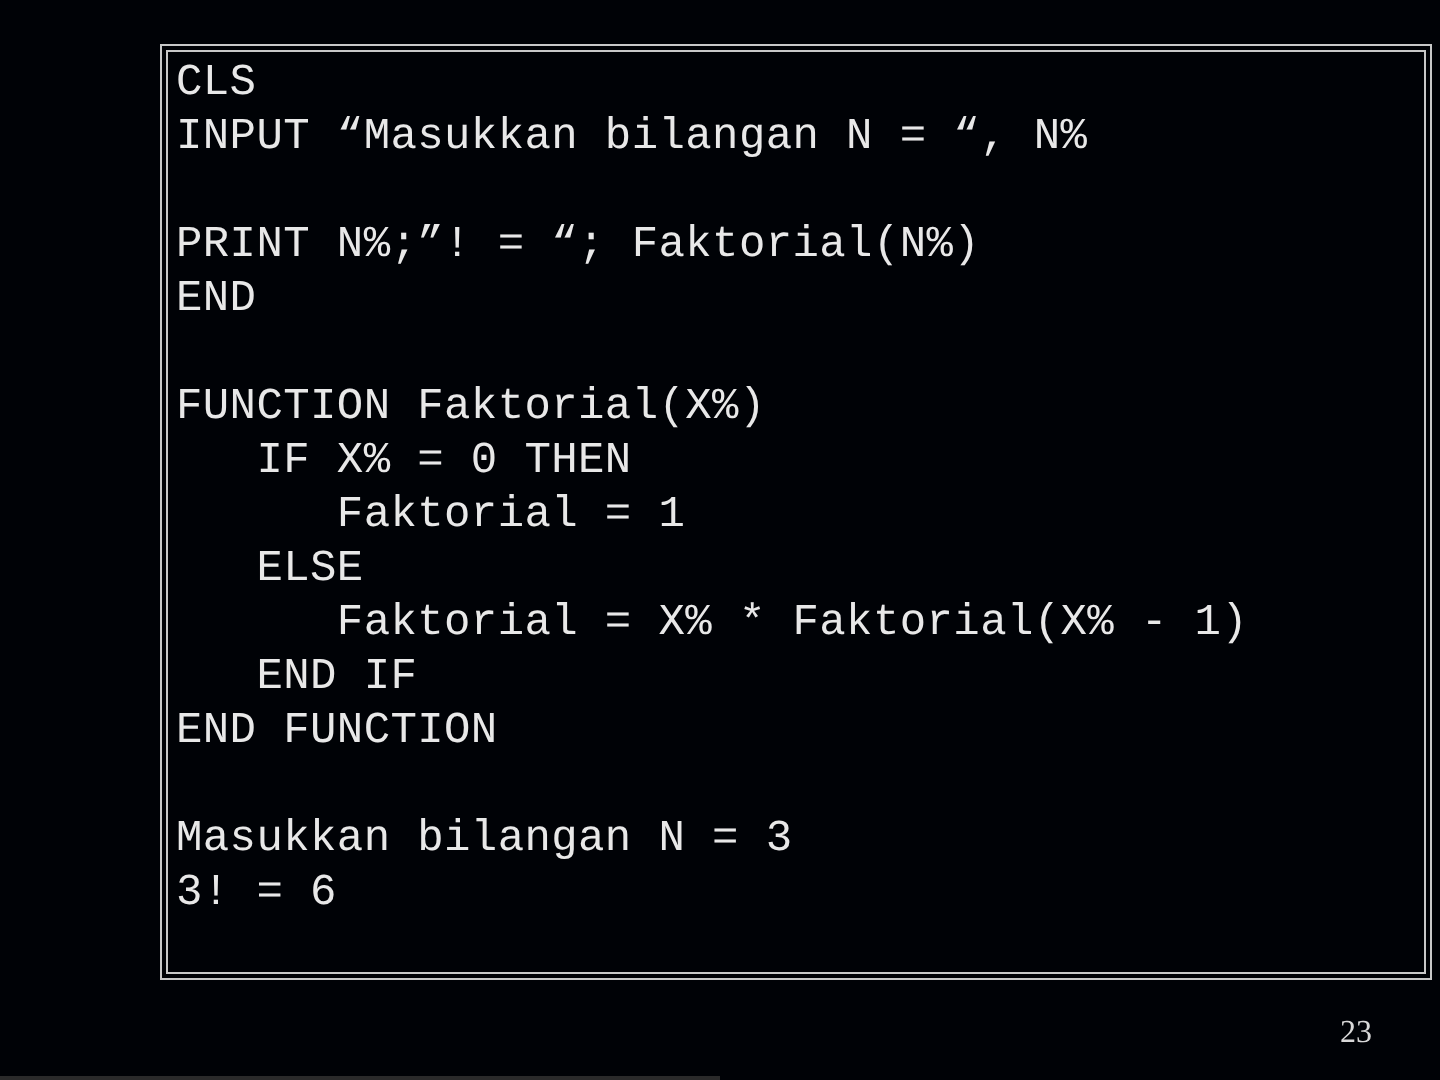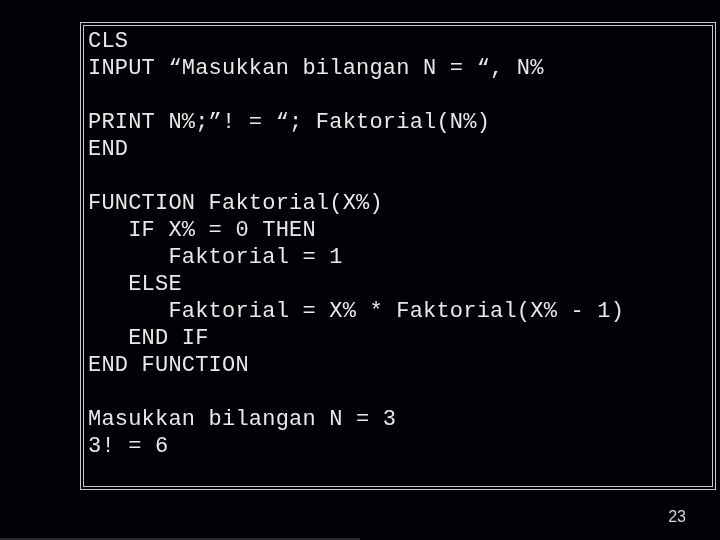--- a/index.html
+++ b/index.html
@@ -30,21 +30,21 @@
     white-space: pre;
     letter-spacing: 0.2px;
     font-family: "Courier New", Courier, monospace;
     margin-left: 23px;
   }
   .page-num {
     position: absolute;
     right: 34px;
     bottom: 14px;
     color: #d8d8d8;
-    font-family: Liberation Sans, sans-serif;
+    font-family: Liberation Serif, serif;
     font-size: 16px;
   }
   .footer-line {
     position: absolute;
     left: 0;
     bottom: 0;
     width: 360px;
     height: 2px;
     background: #2a2a2a;
   }

